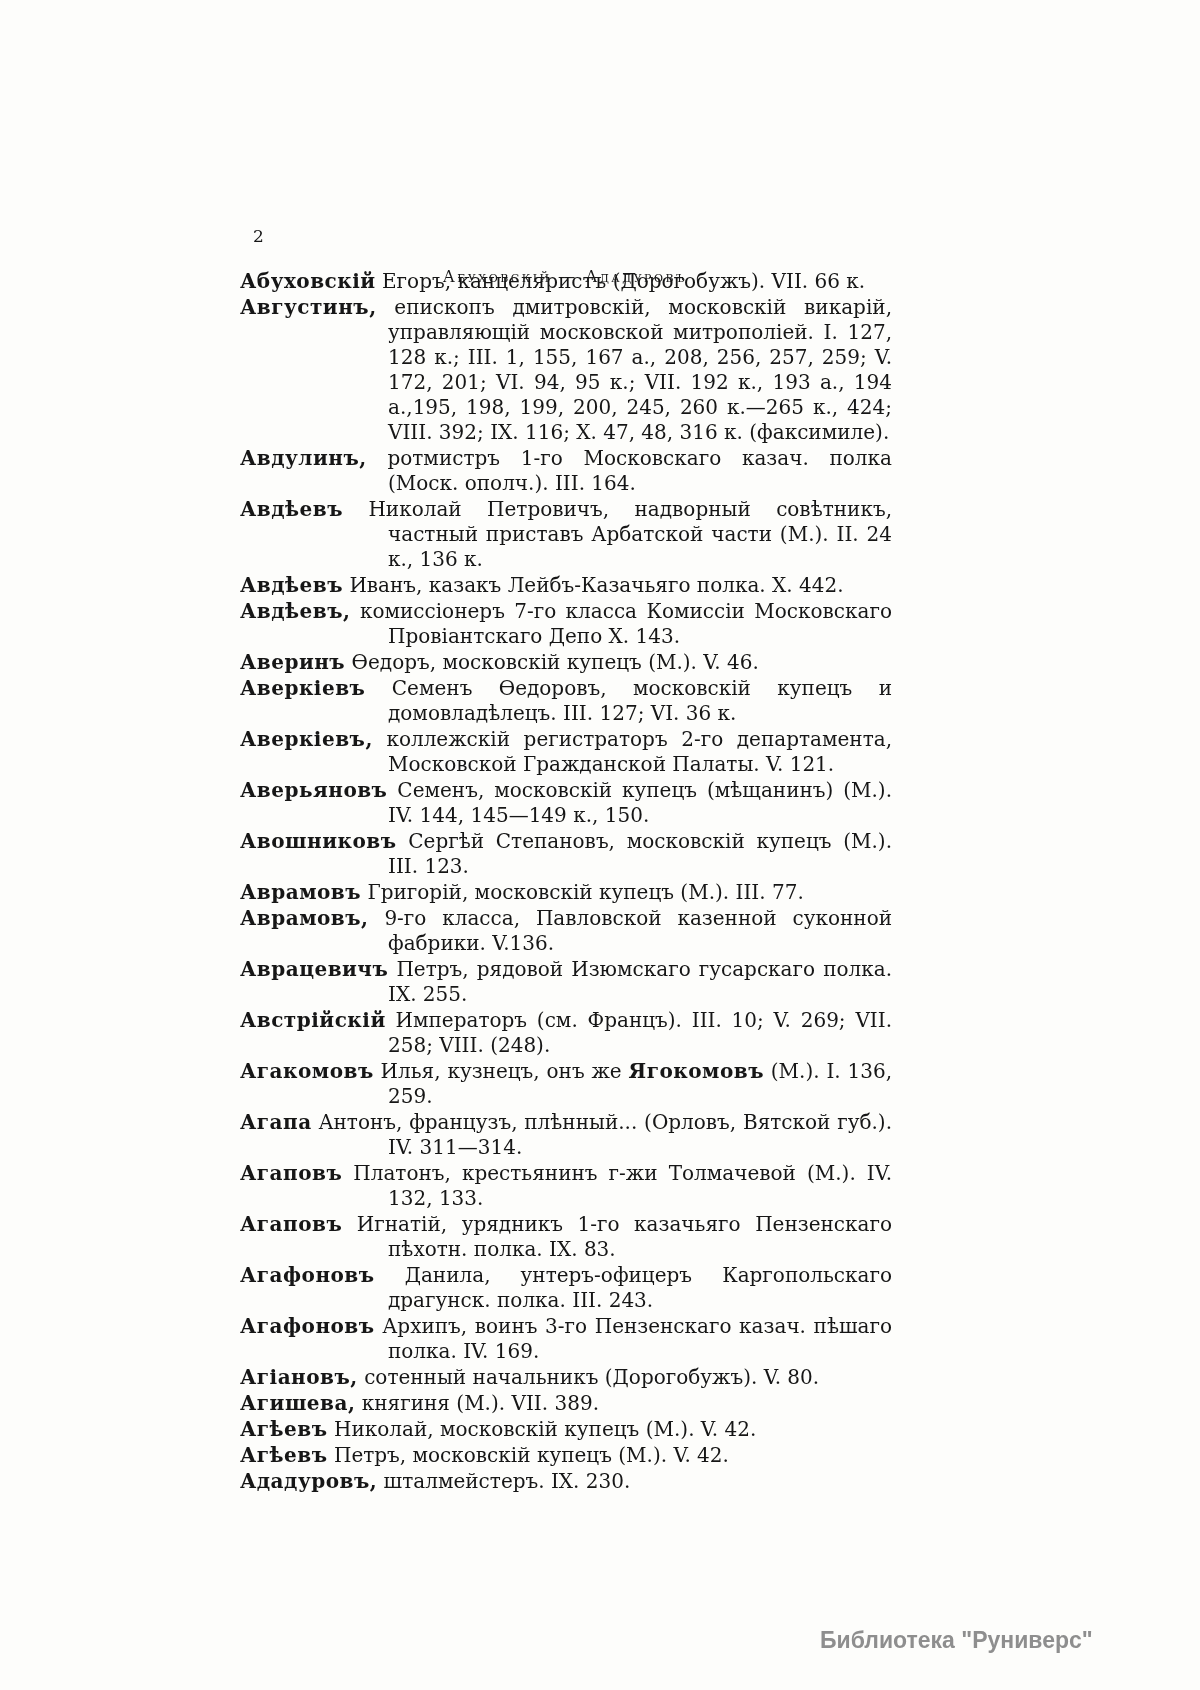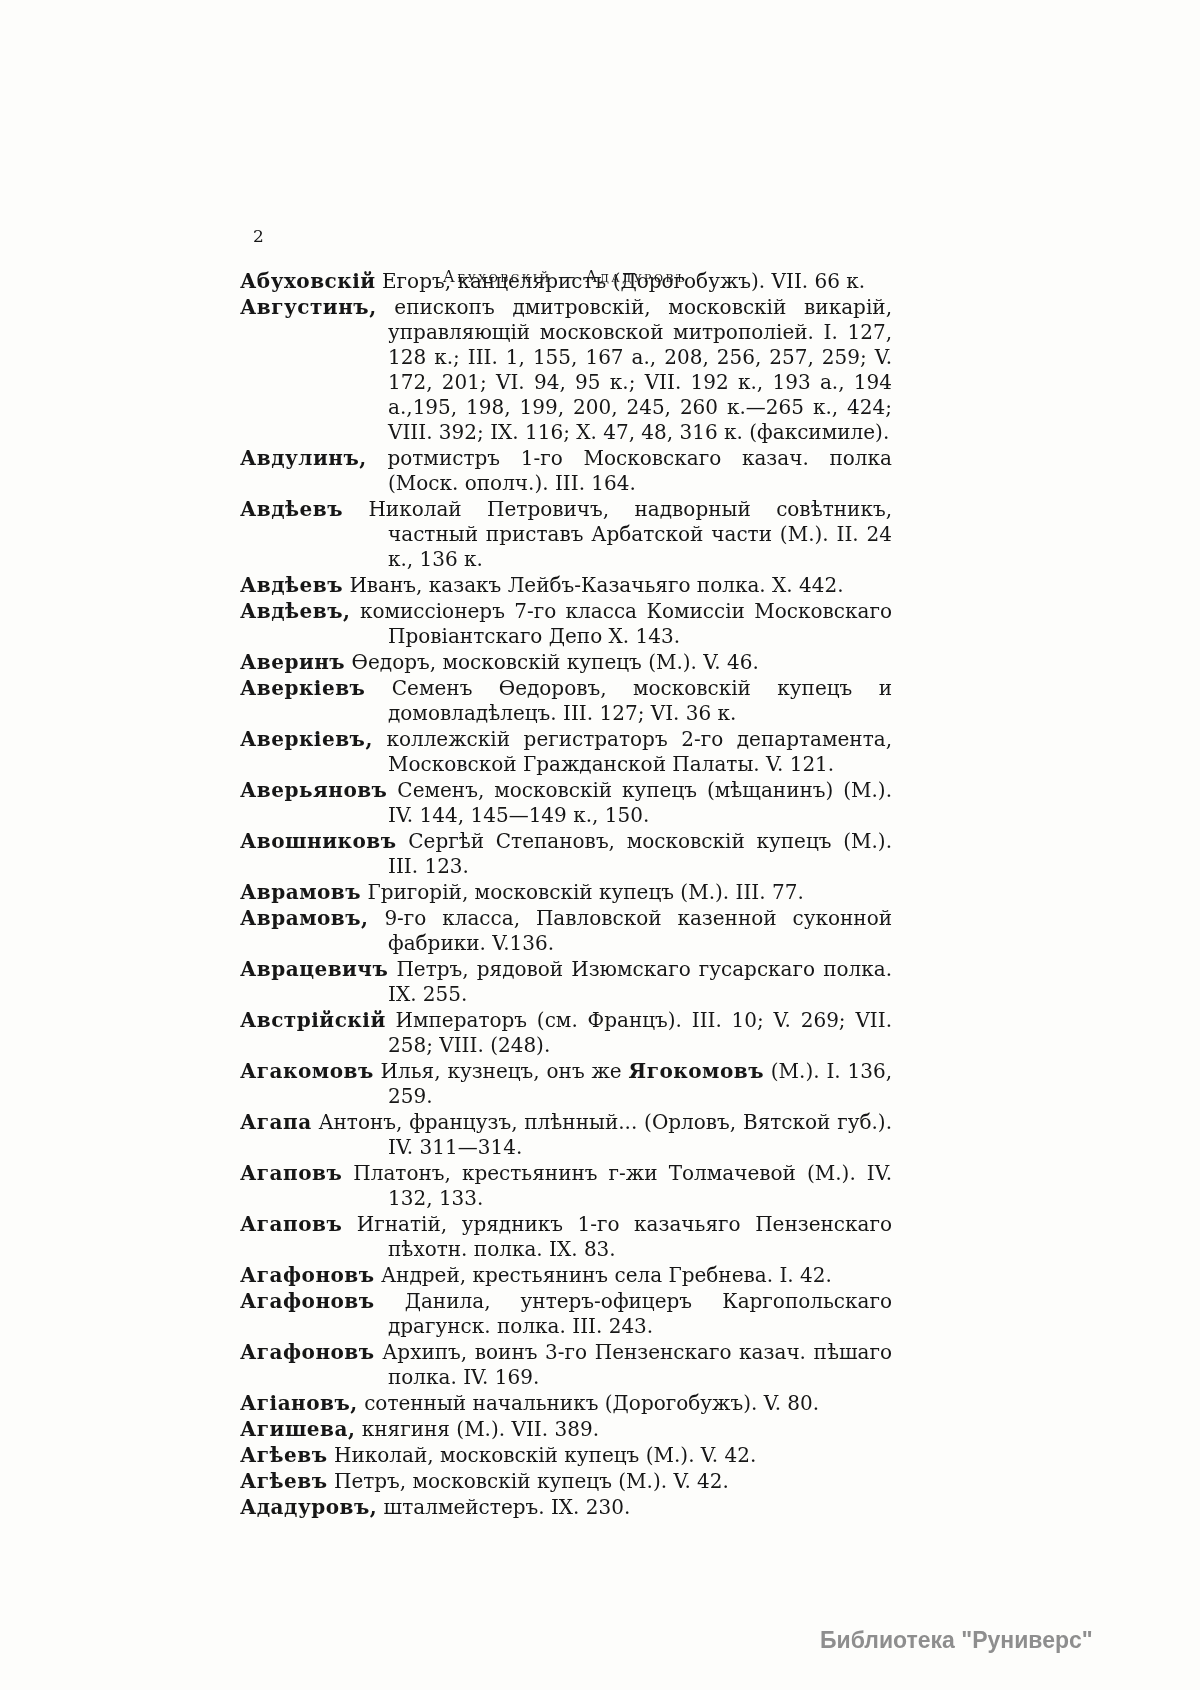--- a/index.html
+++ b/index.html
@@ -67,21 +67,20 @@
     <p class="entry"><b>Аверьяновъ</b> <span>Семенъ, московскій купецъ (мѣщанинъ) (М.). IV. 144, 145—149 к., 150.</span></p>
     <p class="entry"><b>Авошниковъ</b> <span>Сергѣй Степановъ, московскій купецъ (М.). III. 123.</span></p>
     <p class="entry"><b>Аврамовъ</b> <span>Григорій, московскій купецъ (М.). III. 77.</span></p>
     <p class="entry"><b>Аврамовъ,</b> <span>9-го класса, Павловской казенной суконной фабрики. V.136.</span></p>
     <p class="entry"><b>Аврацевичъ</b> <span>Петръ, рядовой Изюмскаго гусарскаго полка. IX. 255.</span></p>
     <p class="entry"><b>Австрійскій</b> <span>Императоръ (см. Францъ). III. 10; V. 269; VII. 258; VIII. (248).</span></p>
     <p class="entry"><b>Агакомовъ</b> <span>Илья, кузнецъ, онъ же</span> <b>Ягокомовъ</b> <span>(М.). I. 136, 259.</span></p>
     <p class="entry"><b>Агапа</b> <span>Антонъ, французъ, плѣнный... (Орловъ, Вятской губ.). IV. 311—314.</span></p>
     <p class="entry"><b>Агаповъ</b> <span>Платонъ, крестьянинъ г-жи Толмачевой (М.). IV. 132, 133.</span></p>
     <p class="entry"><b>Агаповъ</b> <span>Игнатій, урядникъ 1-го казачьяго Пензенскаго пѣхотн. полка. IX. 83.</span></p>
-    <p class="entry"><b>Агафоновъ</b> <span>Андрей, крестьянинъ села Гребнева. I. 42.</span></p>
     <p class="entry"><b>Агафоновъ</b> <span>Данила, унтеръ-офицеръ Каргопольскаго драгунск. полка. III. 243.</span></p>
     <p class="entry"><b>Агафоновъ</b> <span>Архипъ, воинъ 3-го Пензенскаго казач. пѣшаго полка. IV. 169.</span></p>
     <p class="entry"><b>Агіановъ,</b> <span>сотенный начальникъ (Дорогобужъ). V. 80.</span></p>
     <p class="entry"><b>Агишева,</b> <span>княгиня (М.). VII. 389.</span></p>
     <p class="entry"><b>Агѣевъ</b> <span>Николай, московскій купецъ (М.). V. 42.</span></p>
     <p class="entry"><b>Агѣевъ</b> <span>Петръ, московскій купецъ (М.). V. 42.</span></p>
     <p class="entry"><b>Ададуровъ,</b> <span>шталмейстеръ. IX. 230.</span></p>
   </div>
 
   <div class="watermark">Библиотека "Руниверс"</div>

